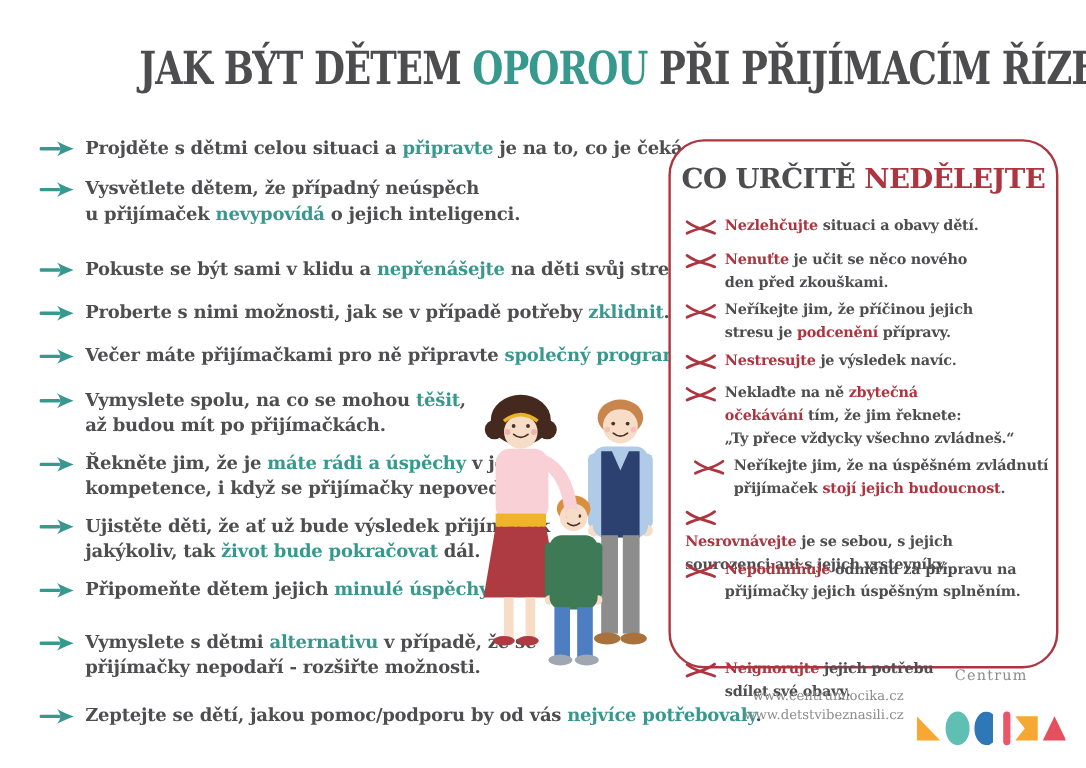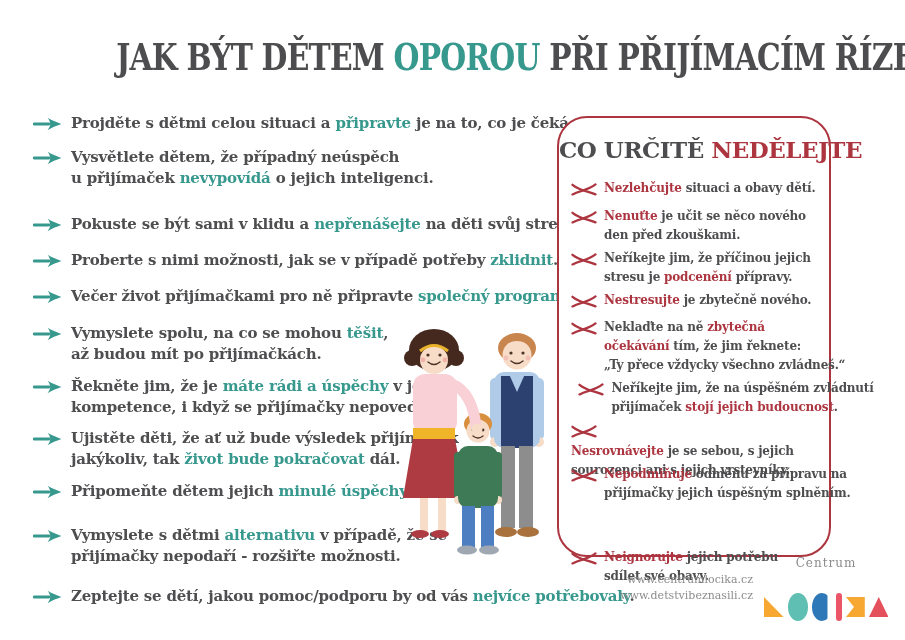--- a/index.html
+++ b/index.html
@@ -15,21 +15,21 @@
          font-size:38px;font-weight:bold;letter-spacing:-1px;color:#4D4D4F;white-space:nowrap;}
   .title-inner{display:inline-block;transform-origin:50% 50%;}
   .teal{color:var(--teal);}
   .red{color:var(--red);}
 
   .tip{position:absolute;left:33px;display:flex;align-items:flex-start;}
   .tip .arrow{flex:0 0 auto;margin-top:3px;margin-right:9px;}
   .tip .tip-text{font-size:15px;font-weight:bold;line-height:21px;letter-spacing:-0.2px;
                  white-space:pre-line;color:var(--text);}
 
-  .dont-box{position:absolute;left:557px;top:116px;width:274px;height:441px;
+  .dont-box{position:absolute;left:557px;top:116px;width:325px;height:441px;
             border:2px solid var(--red);border-radius:30px;background:#fff;}
   .dont-heading{position:absolute;top:18px;left:0;width:100%;text-align:center;
                 font-size:23px;font-weight:bold;letter-spacing:-0.5px;color:#4D4D4F;white-space:nowrap;}
   .dont{position:absolute;left:12px;display:flex;align-items:flex-start;width:310px;}
   .dont .xicon{flex:0 0 auto;margin-top:2px;margin-right:7px;}
   .dont .dont-text{font-size:12px;font-weight:bold;line-height:19px;letter-spacing:-0.2px;
                    white-space:pre-line;color:var(--text);}
 
   .family{position:absolute;left:398px;top:322px;}
 
@@ -77,21 +77,21 @@
           <path d="M1 7 H16" stroke="#37988D" stroke-width="2.8" stroke-linecap="round" fill="none"></path>
           <path d="M14.5 0.8 C19 3.4 24.5 5.7 28.4 7 C24.5 8.3 19 10.6 14.5 13.2 C16.3 11 17.2 9 17.2 7 C17.2 5 16.3 3 14.5 0.8 Z" fill="#37988D"></path>
         </svg></span>
       <span class="tip-text"><span>Proberte s nimi možnosti, jak se v případě potřeby </span><span class="teal">zklidnit</span><span>.</span></span>
     </div>
     <div class="tip" style="top: 286px;">
       <span class="arrow"><svg width="29" height="14" viewBox="0 0 29 14">
           <path d="M1 7 H16" stroke="#37988D" stroke-width="2.8" stroke-linecap="round" fill="none"></path>
           <path d="M14.5 0.8 C19 3.4 24.5 5.7 28.4 7 C24.5 8.3 19 10.6 14.5 13.2 C16.3 11 17.2 9 17.2 7 C17.2 5 16.3 3 14.5 0.8 Z" fill="#37988D"></path>
         </svg></span>
-      <span class="tip-text"><span>Večer život přijímačkami pro ně připravte </span><span class="teal">společný program</span><span>.</span></span>
+      <span class="tip-text"><span>Večer máte přijímačkami pro ně připravte </span><span class="teal">společný program</span><span>.</span></span>
     </div>
     <div class="tip" style="top: 323px;">
       <span class="arrow"><svg width="29" height="14" viewBox="0 0 29 14">
           <path d="M1 7 H16" stroke="#37988D" stroke-width="2.8" stroke-linecap="round" fill="none"></path>
           <path d="M14.5 0.8 C19 3.4 24.5 5.7 28.4 7 C24.5 8.3 19 10.6 14.5 13.2 C16.3 11 17.2 9 17.2 7 C17.2 5 16.3 3 14.5 0.8 Z" fill="#37988D"></path>
         </svg></span>
       <span class="tip-text"><span>Vymyslete spolu, na co se mohou </span><span class="teal">těšit</span><span>,
 až budou mít po přijímačkách.</span></span>
     </div>
     <div class="tip" style="top: 376px;">
@@ -158,21 +158,21 @@
             <path d="M24.5 1.4 C17 7.4 9 7.4 1.5 11.4" stroke="#AC3540" stroke-width="2.3" fill="none" stroke-linecap="round"></path>
           </svg></span>
         <span class="dont-text"><span>Neříkejte jim, že příčinou jejich
 stresu je </span><span class="red">podcenění</span><span> přípravy.</span></span>
       </div>
       <div class="dont" style="top: 173px;">
         <span class="xicon"><svg width="26" height="13" viewBox="0 0 26 13">
             <path d="M1.5 1.8 C9 8 17 8 24.5 11.4" stroke="#AC3540" stroke-width="2.3" fill="none" stroke-linecap="round"></path>
             <path d="M24.5 1.4 C17 7.4 9 7.4 1.5 11.4" stroke="#AC3540" stroke-width="2.3" fill="none" stroke-linecap="round"></path>
           </svg></span>
-        <span class="dont-text"><span class="red">Nestresujte</span><span> je zbytečně nového.</span></span>
+        <span class="dont-text"><span class="red">Nestresujte</span><span> je výsledek navíc.</span></span>
       </div>
       <div class="dont" style="top: 200px;">
         <span class="xicon"><svg width="26" height="13" viewBox="0 0 26 13">
             <path d="M1.5 1.8 C9 8 17 8 24.5 11.4" stroke="#AC3540" stroke-width="2.3" fill="none" stroke-linecap="round"></path>
             <path d="M24.5 1.4 C17 7.4 9 7.4 1.5 11.4" stroke="#AC3540" stroke-width="2.3" fill="none" stroke-linecap="round"></path>
           </svg></span>
         <span class="dont-text"><span>Neklaďte na ně </span><span class="red">zbytečná
 očekávání</span><span> tím, že jim řeknete:
 „Ty přece vždycky všechno zvládneš.“</span></span>
       </div>

